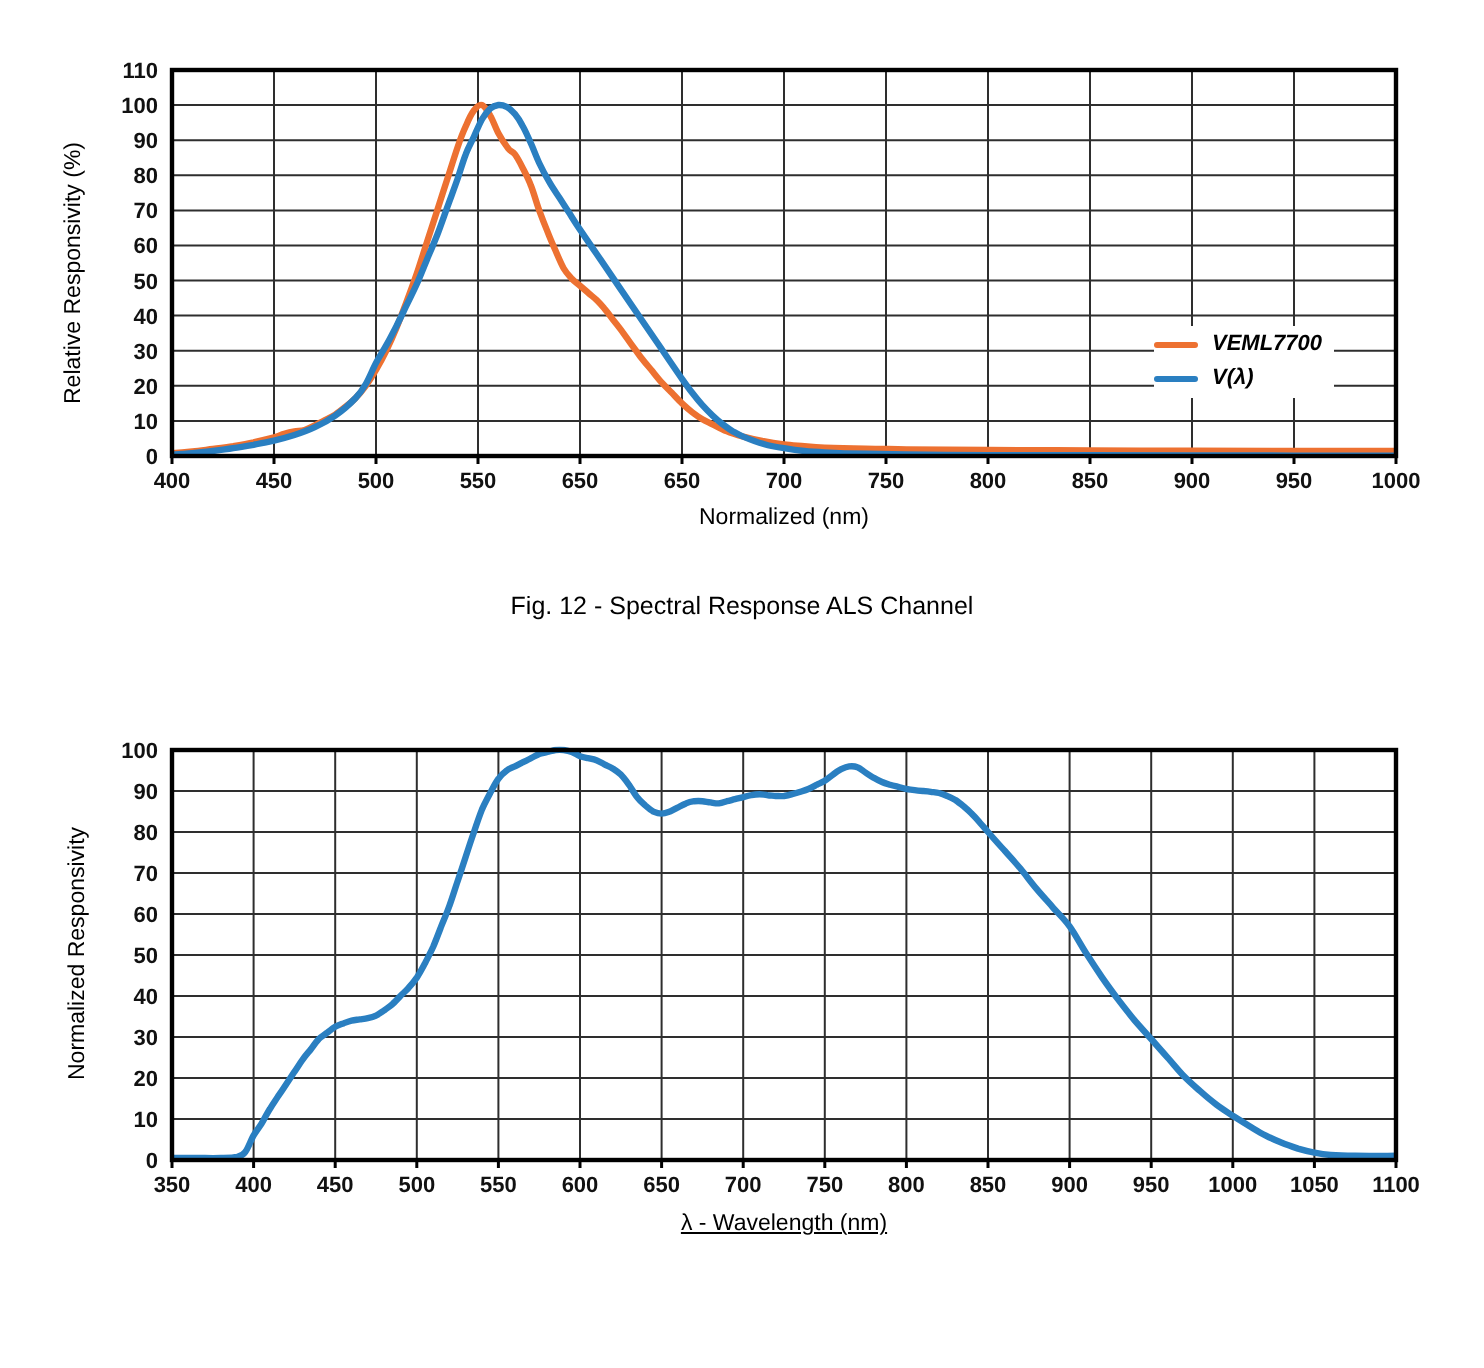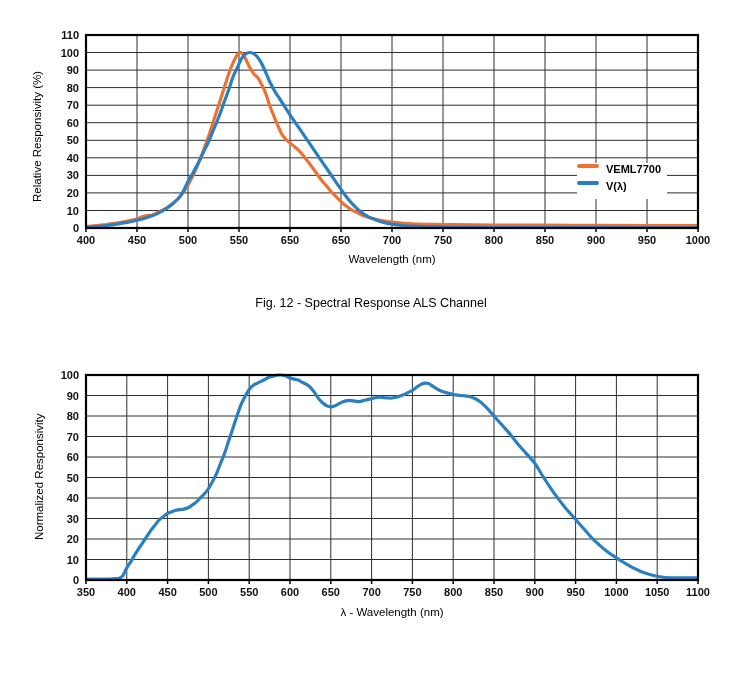--- a/index.html
+++ b/index.html
@@ -9,26 +9,26 @@
   #fig12{top:0;height:340px;}
   #fig13{top:340px;height:344px;}
   .figure svg{position:absolute;left:60px;top:30px;}
   svg text.tick{font-family:"Liberation Sans",sans-serif;font-weight:700;font-size:11px;fill:#111;}
   .ylabel{position:absolute;transform-origin:0 0;transform:rotate(-90deg);
           font-size:11.5px;white-space:nowrap;}
   #fig12 .ylabel{left:31px;top:202px;}
   #fig13 .ylabel{left:33px;top:200px;}
   .xlabel{position:absolute;left:86px;width:612px;text-align:center;font-size:11.5px;}
   #fig12 .xlabel{top:253px;}
-  #fig13 .xlabel{top:266px;}
+  #fig13 .xlabel{top:266px;text-decoration:underline;}
   .caption{position:absolute;left:0;width:742px;text-align:center;font-size:12.5px;}
   #fig12 .caption{top:296px;}
   #fig13 .caption{top:306px;}
   .legend{position:absolute;left:577px;top:163px;background:#fff;padding:1px 6px 1px 0;}
-  .legend-row{display:flex;align-items:flex-start;height:17px;}
+  .legend-row{display:flex;align-items:center;height:17px;font-style:italic;}
   .swatch{display:inline-block;width:22px;height:3.5px;border-radius:2px;margin-right:7px;}
   .legend-label{font-size:11px;font-weight:700;line-height:1;}
 </style>
 </head>
 <body>
 
 <div class="figure" id="fig12">
   <div class="ylabel">Relative Responsivity (%)</div>
   <svg width="660" height="240">
       <line x1="26" y1="198.0" x2="638" y2="198.0" stroke="#2e2e2e" stroke-width="1"></line>
@@ -108,21 +108,21 @@
   <div class="legend">
     <div class="legend-row">
       <span class="swatch" style="background-color: rgb(237, 113, 49);"></span>
       <span class="legend-label">VEML7700</span>
     </div>
     <div class="legend-row">
       <span class="swatch" style="background-color: rgb(42, 127, 193);"></span>
       <span class="legend-label">V(λ)</span>
     </div>
   </div>
-  <div class="xlabel">Wavelength (nm)</div>
+  <div class="xlabel">Normalized (nm)</div>
   <div class="caption">Fig. 12 - Spectral Response ALS Channel</div>
 </div>
 
 <div class="figure" id="fig13">
   <div class="ylabel">Normalized Responsivity</div>
   <svg width="660" height="240">
       <line x1="26" y1="210.0" x2="638" y2="210.0" stroke="#2e2e2e" stroke-width="1"></line>
       <text x="19" y="214.0" text-anchor="end" class="tick">0</text>
       <line x1="26" y1="189.5" x2="638" y2="189.5" stroke="#2e2e2e" stroke-width="1"></line>
       <text x="19" y="193.5" text-anchor="end" class="tick">10</text>

